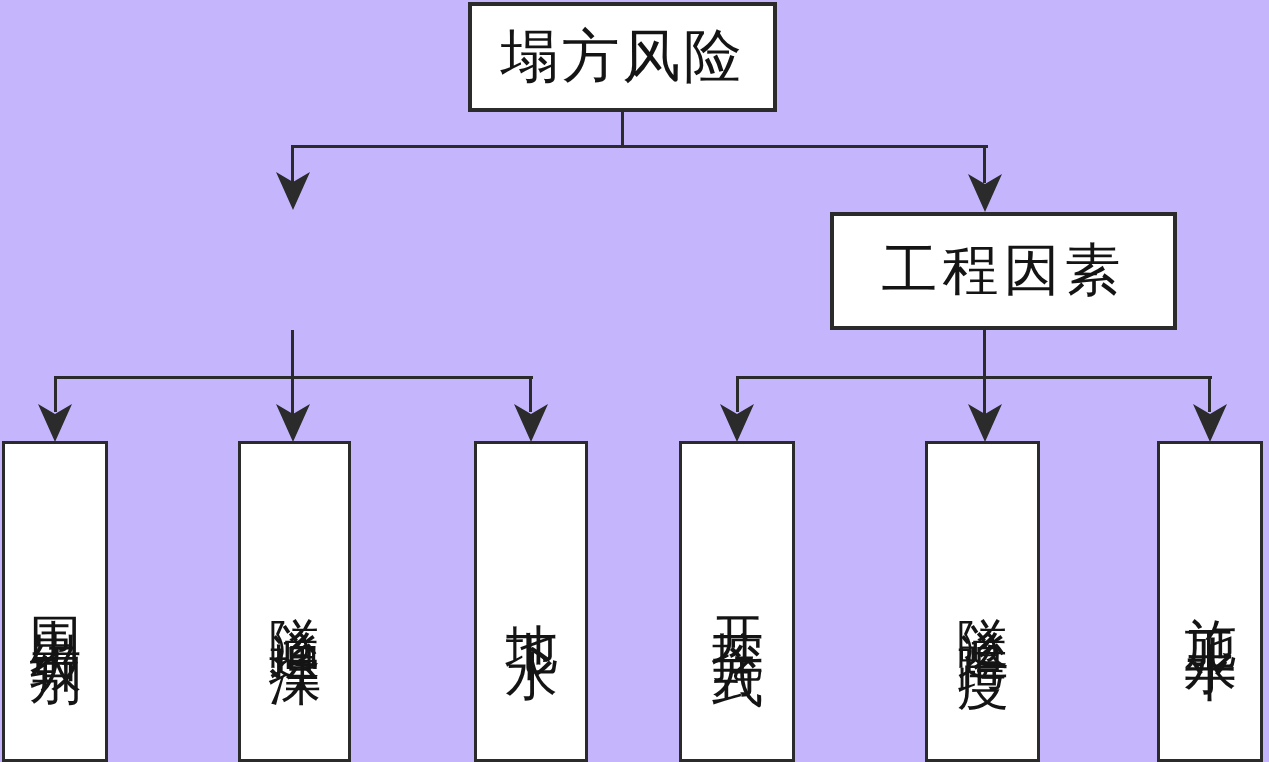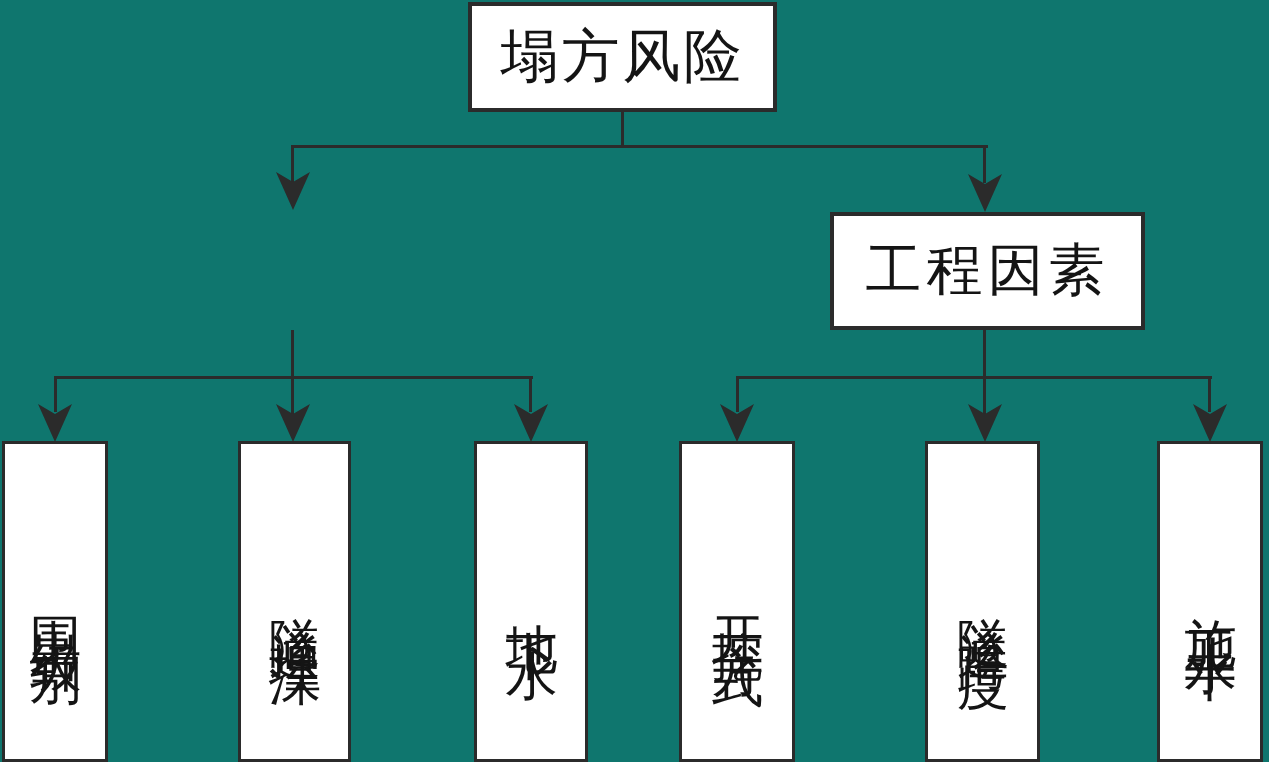--- a/index.html
+++ b/index.html
@@ -1,19 +1,19 @@
 <!DOCTYPE html>
 <html><head>
 <meta charset="utf-8">
 <style>
   html,body{margin:0;padding:0;background:#ffffff;}
   .canvas{
     position:relative;
     width:1269px;height:762px;
-    background:#0f766e;
+    background:#c4b5fd;
     overflow:hidden;
     font-family:"Liberation Serif","DejaVu Serif",serif;
     color:#141414;
   }
   .node{
     position:absolute;
     box-sizing:border-box;
     background:#ffffff;
     border:4px solid #2b2b2b;
     display:flex;align-items:center;justify-content:center;
@@ -50,21 +50,21 @@
     <span>塌方风险</span>
   </div>
 
   <div class="vline" style="left:621px;top:112px;height:34px;"></div>
   <div class="hline" style="left:291px;top:145px;width:697px;"></div>
   <div class="vline" style="left:291px;top:145px;height:38px;"></div>
   <div class="arrow" style="left:276px;top:172px;"></div>
   <div class="vline" style="left:983px;top:145px;height:38px;"></div>
   <div class="arrow" style="left:968px;top:174px;"></div>
 
-  <div class="node branch-node" style="left:830px;top:212px;width:315px;height:118px;">
+  <div class="node branch-node" style="left:830px;top:212px;width:347px;height:118px;">
     <span>工程因素</span>
   </div>
 
   <div class="vline" style="left:291px;top:330px;height:84px;"></div>
   <div class="hline" style="left:54px;top:376px;width:479px;"></div>
   <div class="vline" style="left:54px;top:376px;height:36px;"></div>
   <div class="arrow" style="left:38px;top:404px;"></div>
   <div class="arrow" style="left:276px;top:404px;"></div>
   <div class="vline" style="left:529px;top:376px;height:36px;"></div>
   <div class="arrow" style="left:514px;top:404px;"></div>

